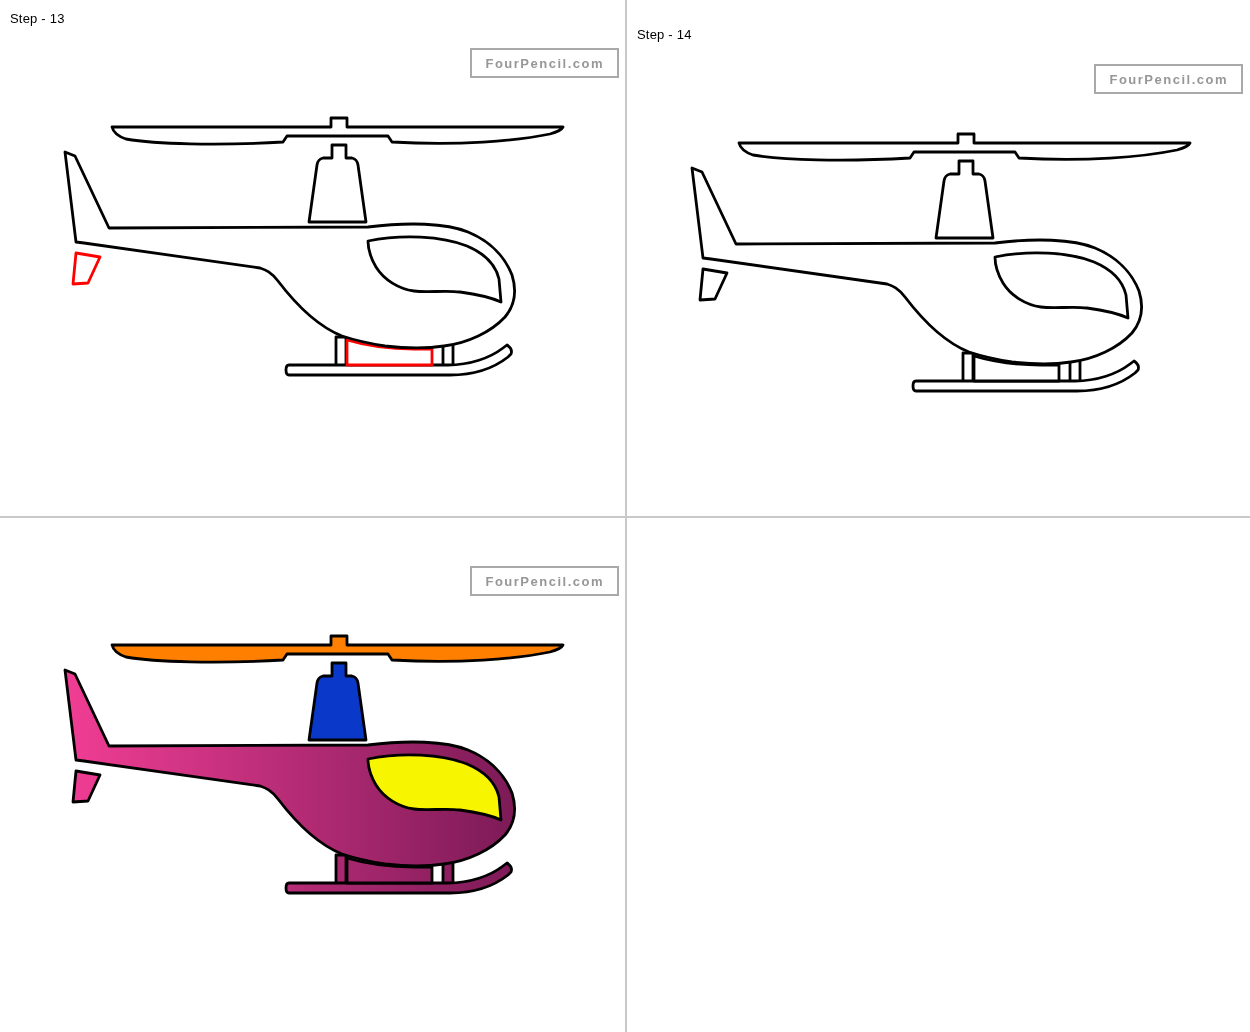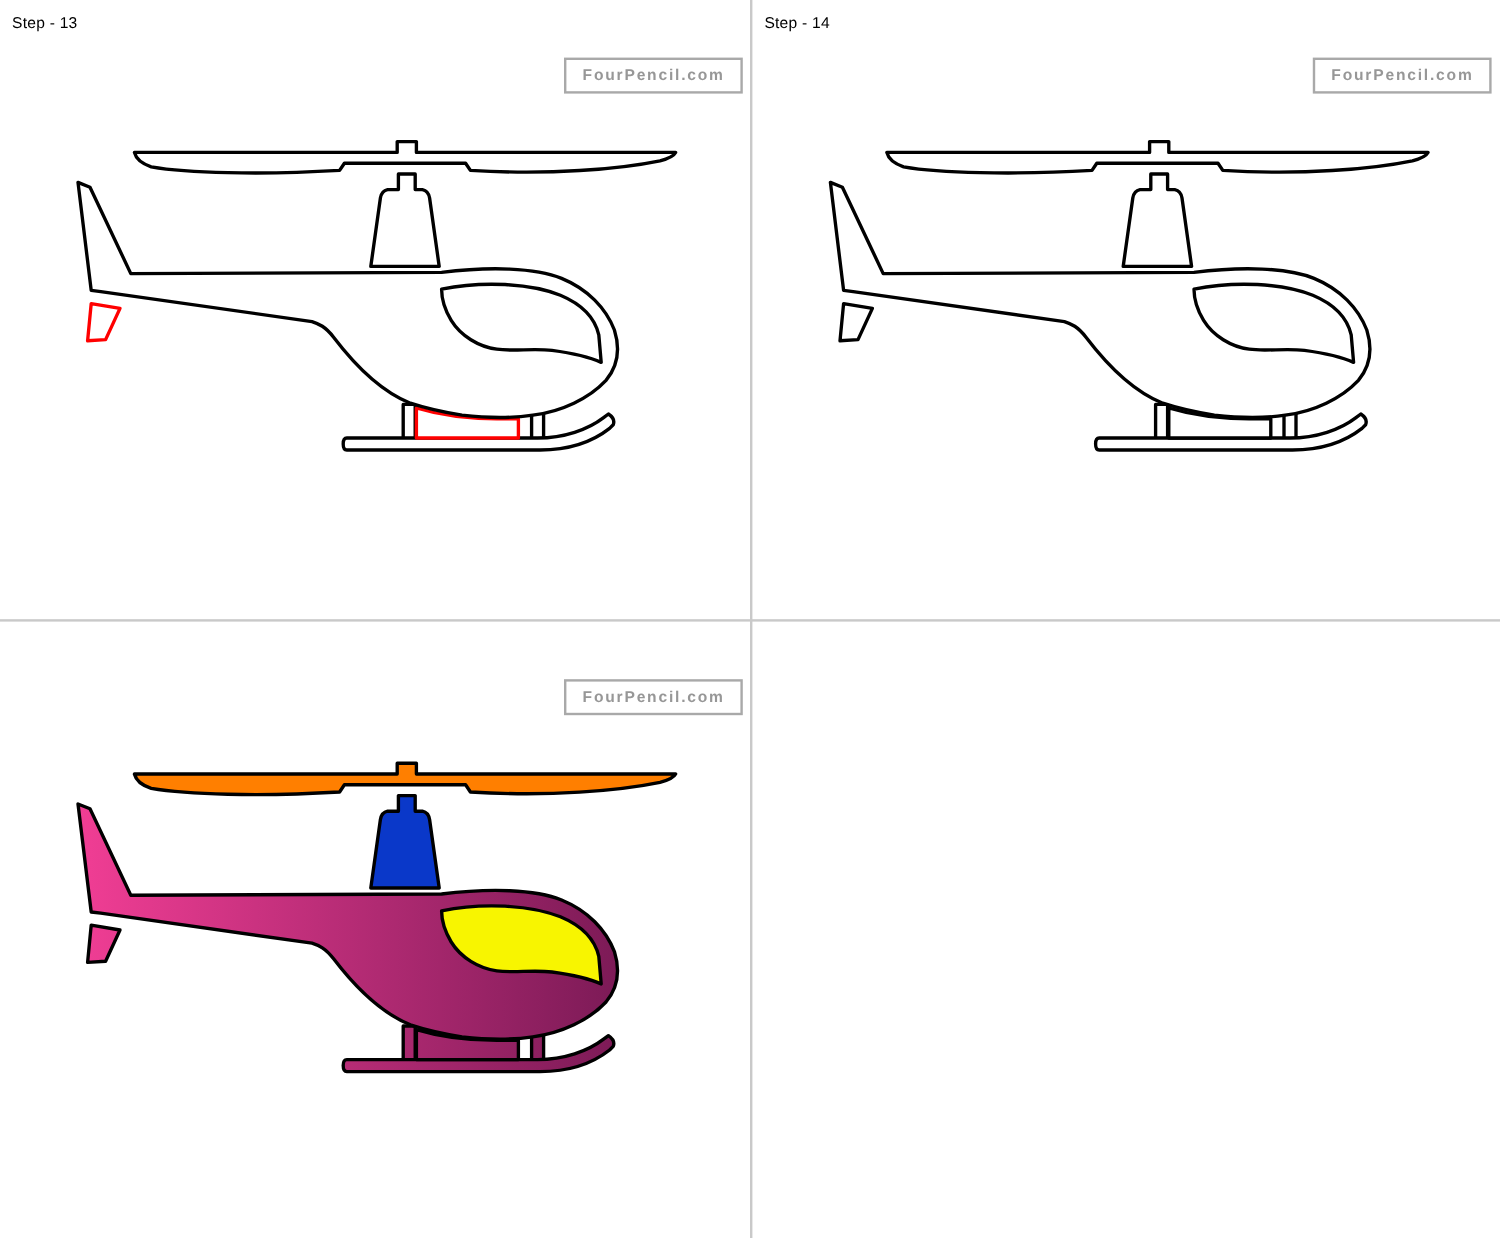--- a/index.html
+++ b/index.html
@@ -14,21 +14,21 @@
   .divider-v {
     position: absolute; top: 0; left: 625px; width: 2px; height: 1032px;
     background: var(--divider-gray, #c9c9c9);
   }
   .divider-h {
     position: absolute; top: 516px; left: 0; width: 1250px; height: 2px;
     background: var(--divider-gray, #c9c9c9);
   }
   .quad { position: absolute; overflow: hidden; }
   .quad-tl { left: 0;     top: 0;     width: 625px; height: 516px; }
-  .quad-tr { left: 627px; top: 0;     width: 622px; height: 516px; text-decoration: underline; }
+  .quad-tr { left: 627px; top: 16px;     width: 622px; height: 516px; text-decoration: underline; }
   .quad-bl { left: 0;     top: 518px; width: 625px; height: 514px; }
   .quad-br { left: 627px; top: 518px; width: 623px; height: 514px; }
 
   .step-label {
     position: absolute; left: 10px; top: 11px;
     font-size: 13px; color: #000; letter-spacing: 0.2px;
   }
   .logo-box {
     position: absolute; top: 4px; right: 6px;
     border: 2px solid var(--logo-border-gray, #a9a9a9);

